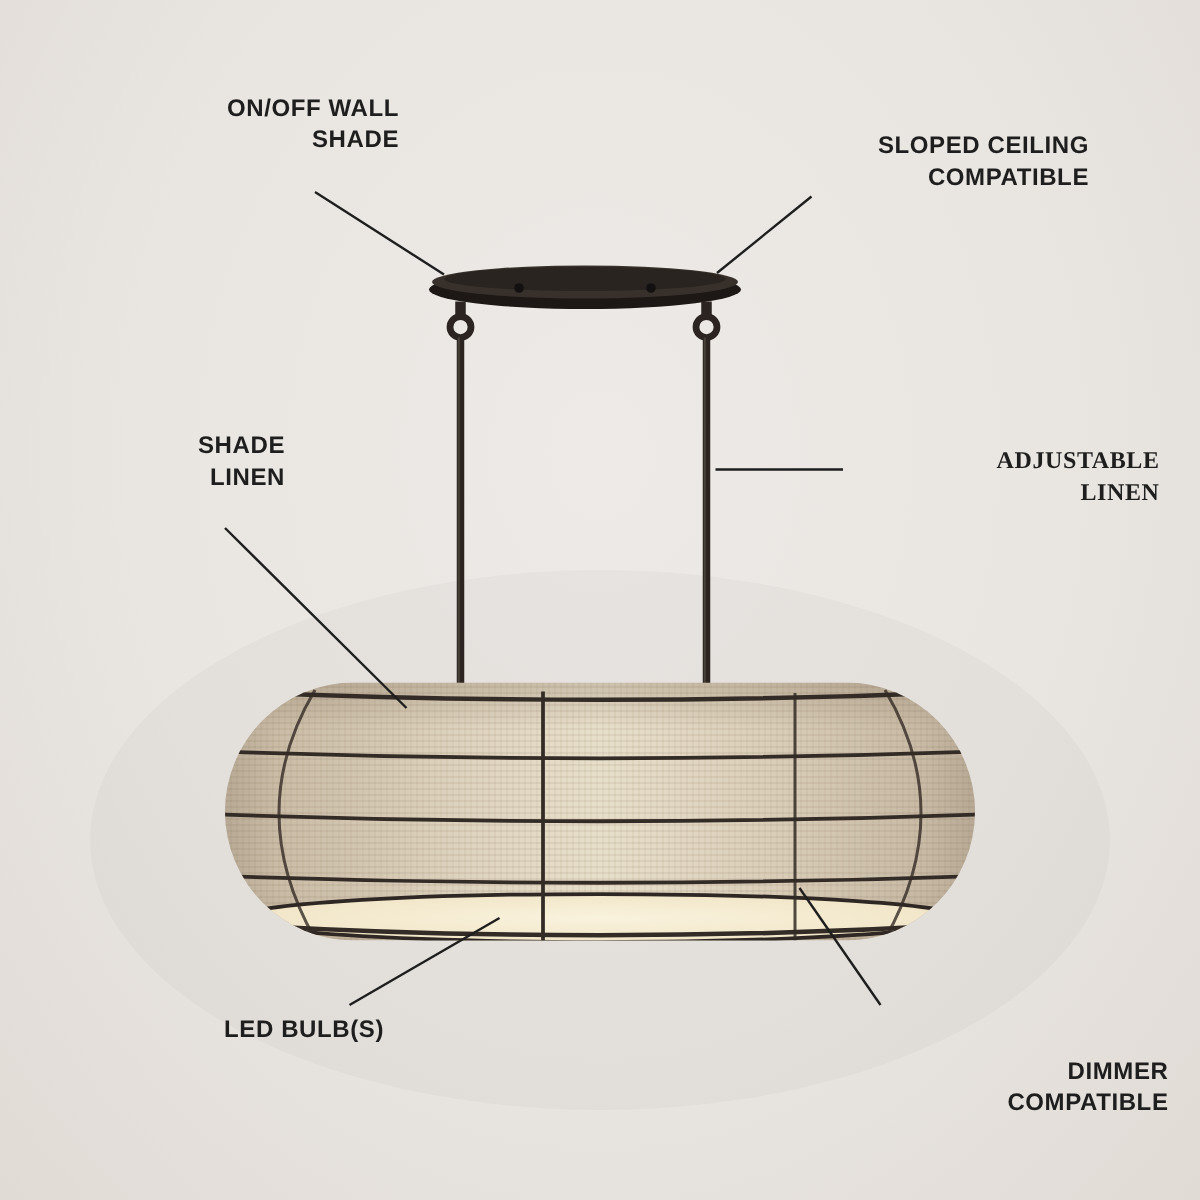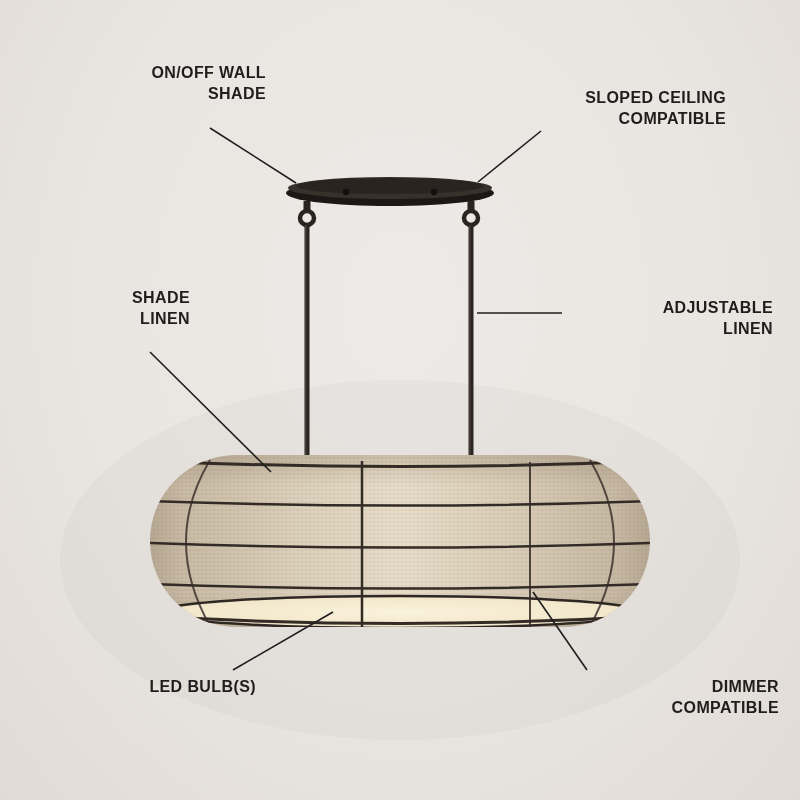--- a/index.html
+++ b/index.html
@@ -124,27 +124,27 @@
   <div class="callout" style="left:486px; top:62px; width:240px;margin-top:25px;">
     <span class="l">SLOPED CEILING</span>
     <span class="l">COMPATIBLE</span>
   </div>
 
   <div class="callout" style="left:10px; top:287px; width:180px;">
     <span class="l">SHADE</span>
     <span class="l">LINEN</span>
   </div>
 
-  <div class="callout" style="left:553px; top:297px; width:220px;">
+  <div class="callout" style="left:553px; top:297px; width:220px;font-family:Liberation Serif, serif;">
     <span class="l">ADJUSTABLE</span>
     <span class="l">LINEN</span>
   </div>
 
   <div class="callout" style="left:16px; top:676px; width:240px;">
     <span class="l">LED BULB(S)</span>
   </div>
 
-  <div class="callout" style="left:539px; top:676px; width:240px;">
+  <div class="callout" style="left:539px; top:704px; width:240px;">
     <span class="l">DIMMER</span>
     <span class="l">COMPATIBLE</span>
   </div>
 
 </div>
 
 </body></html>

